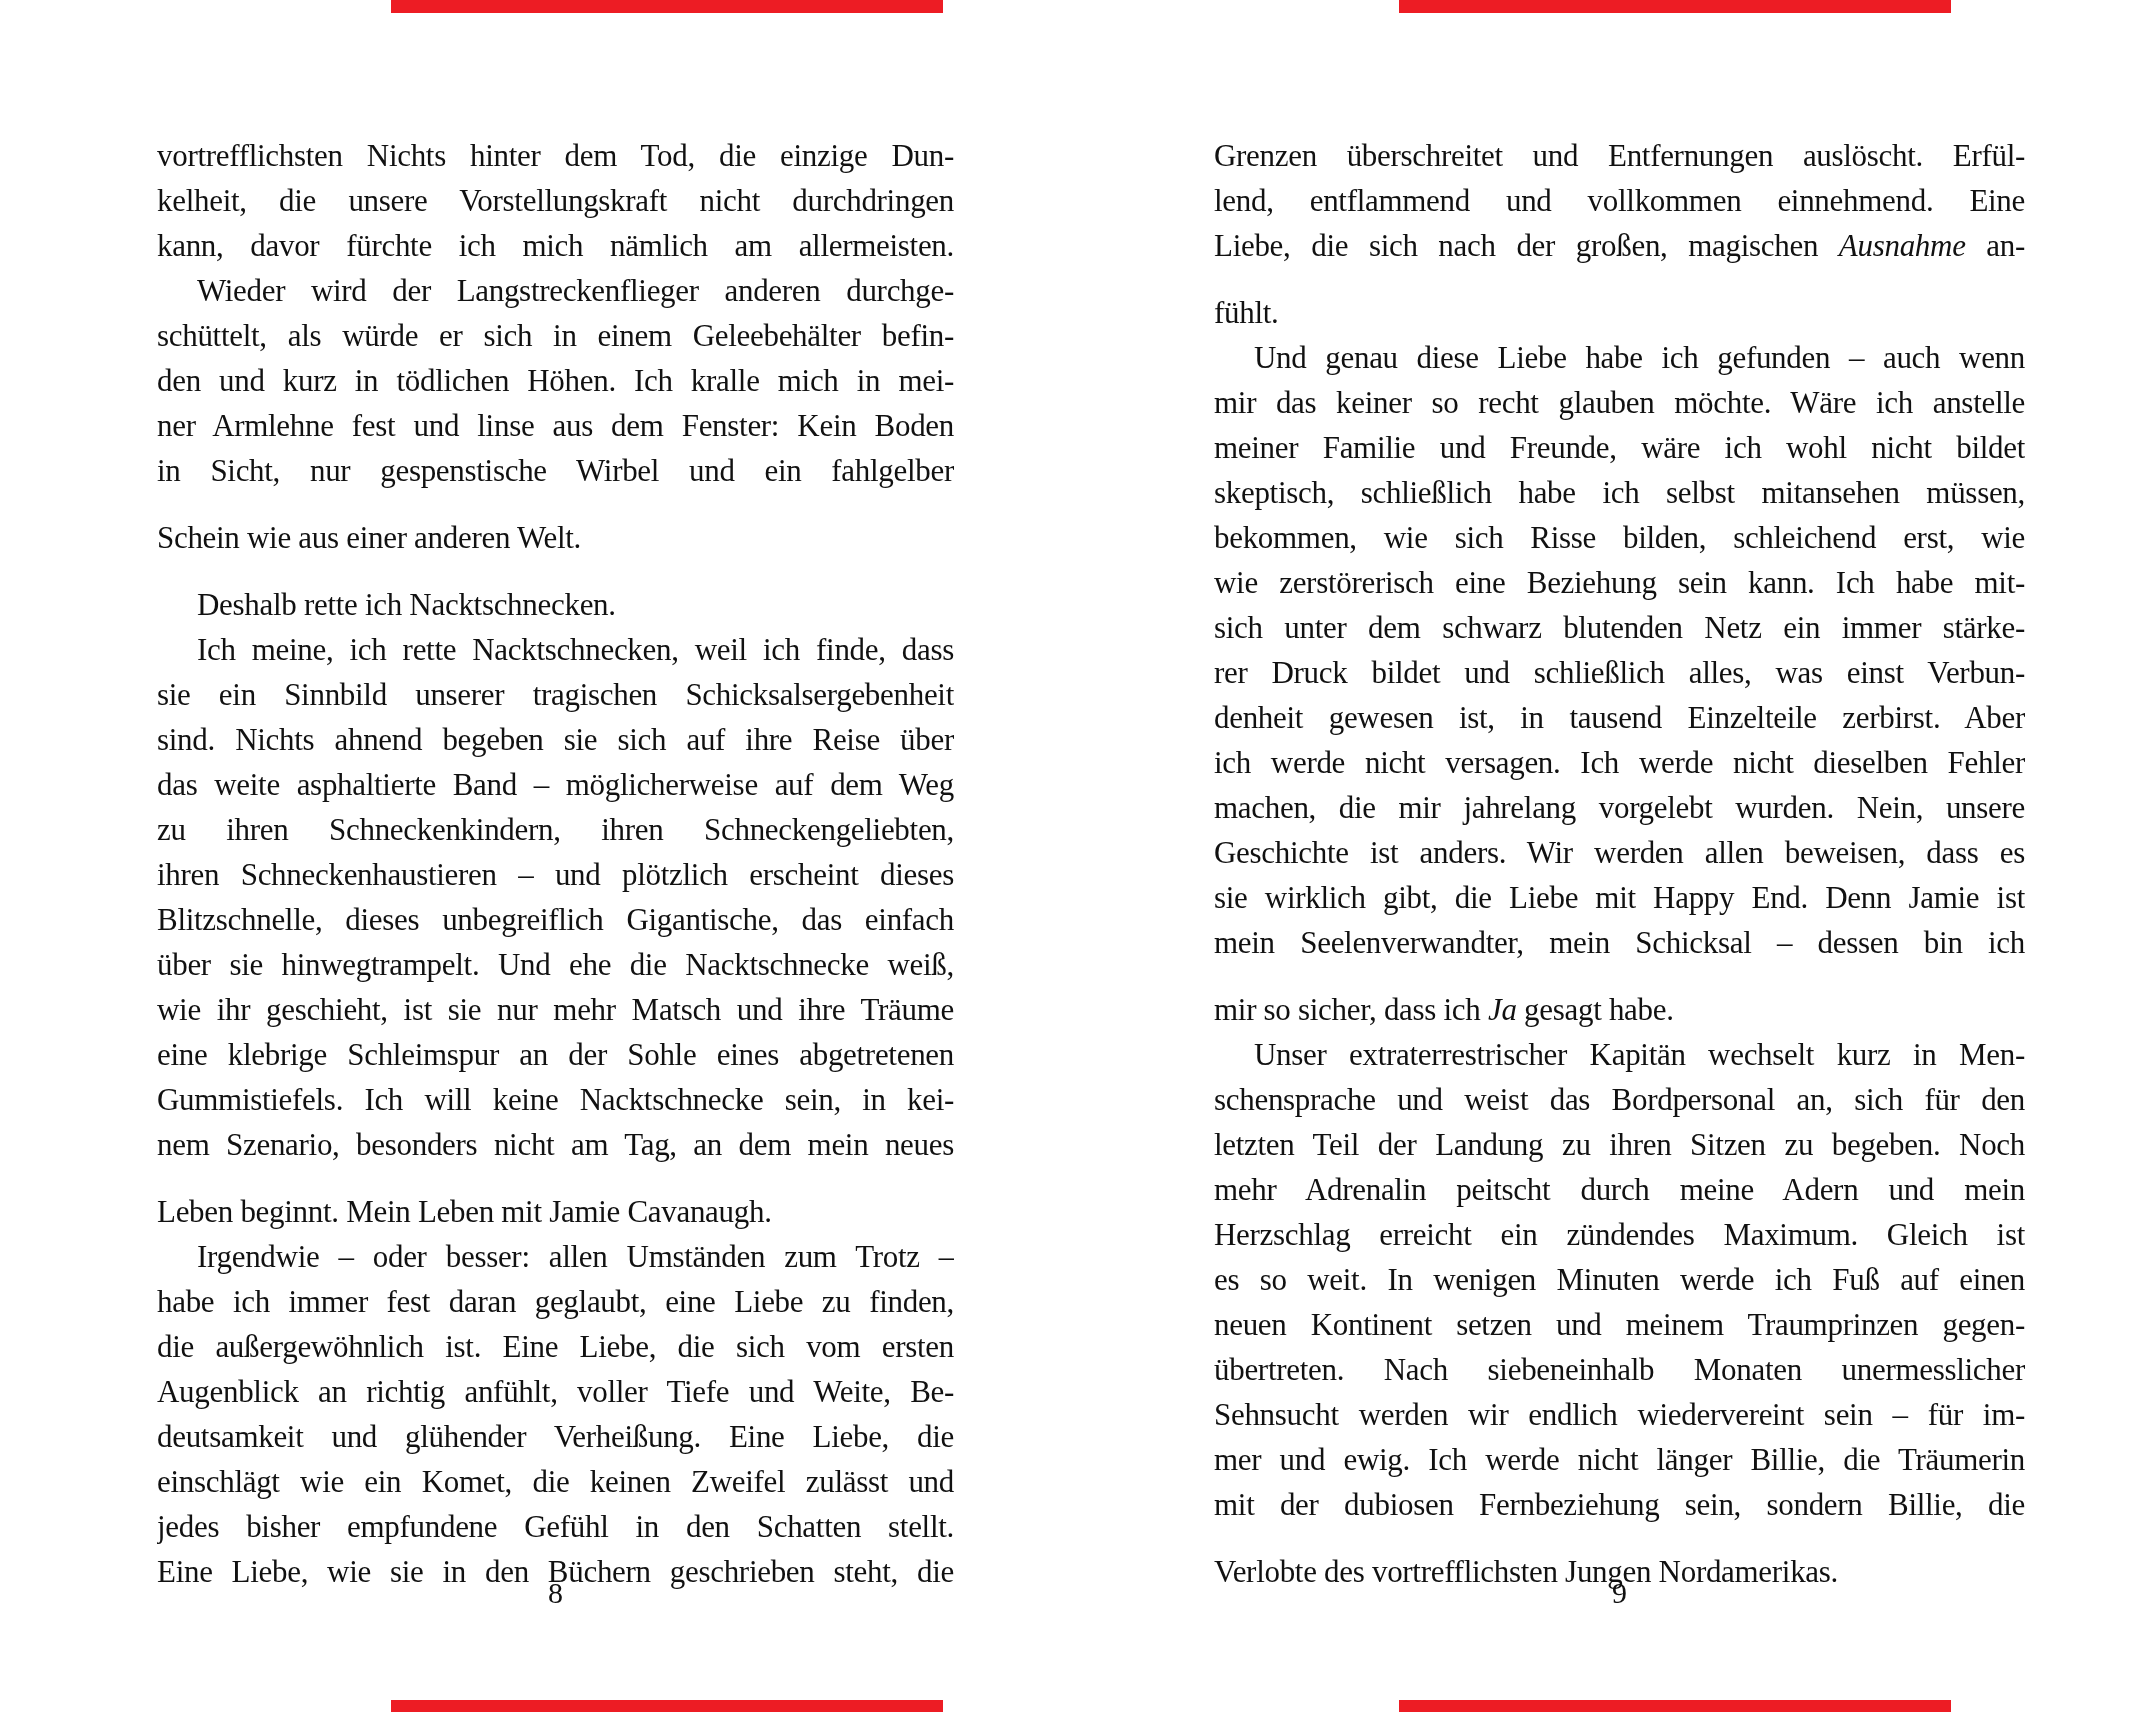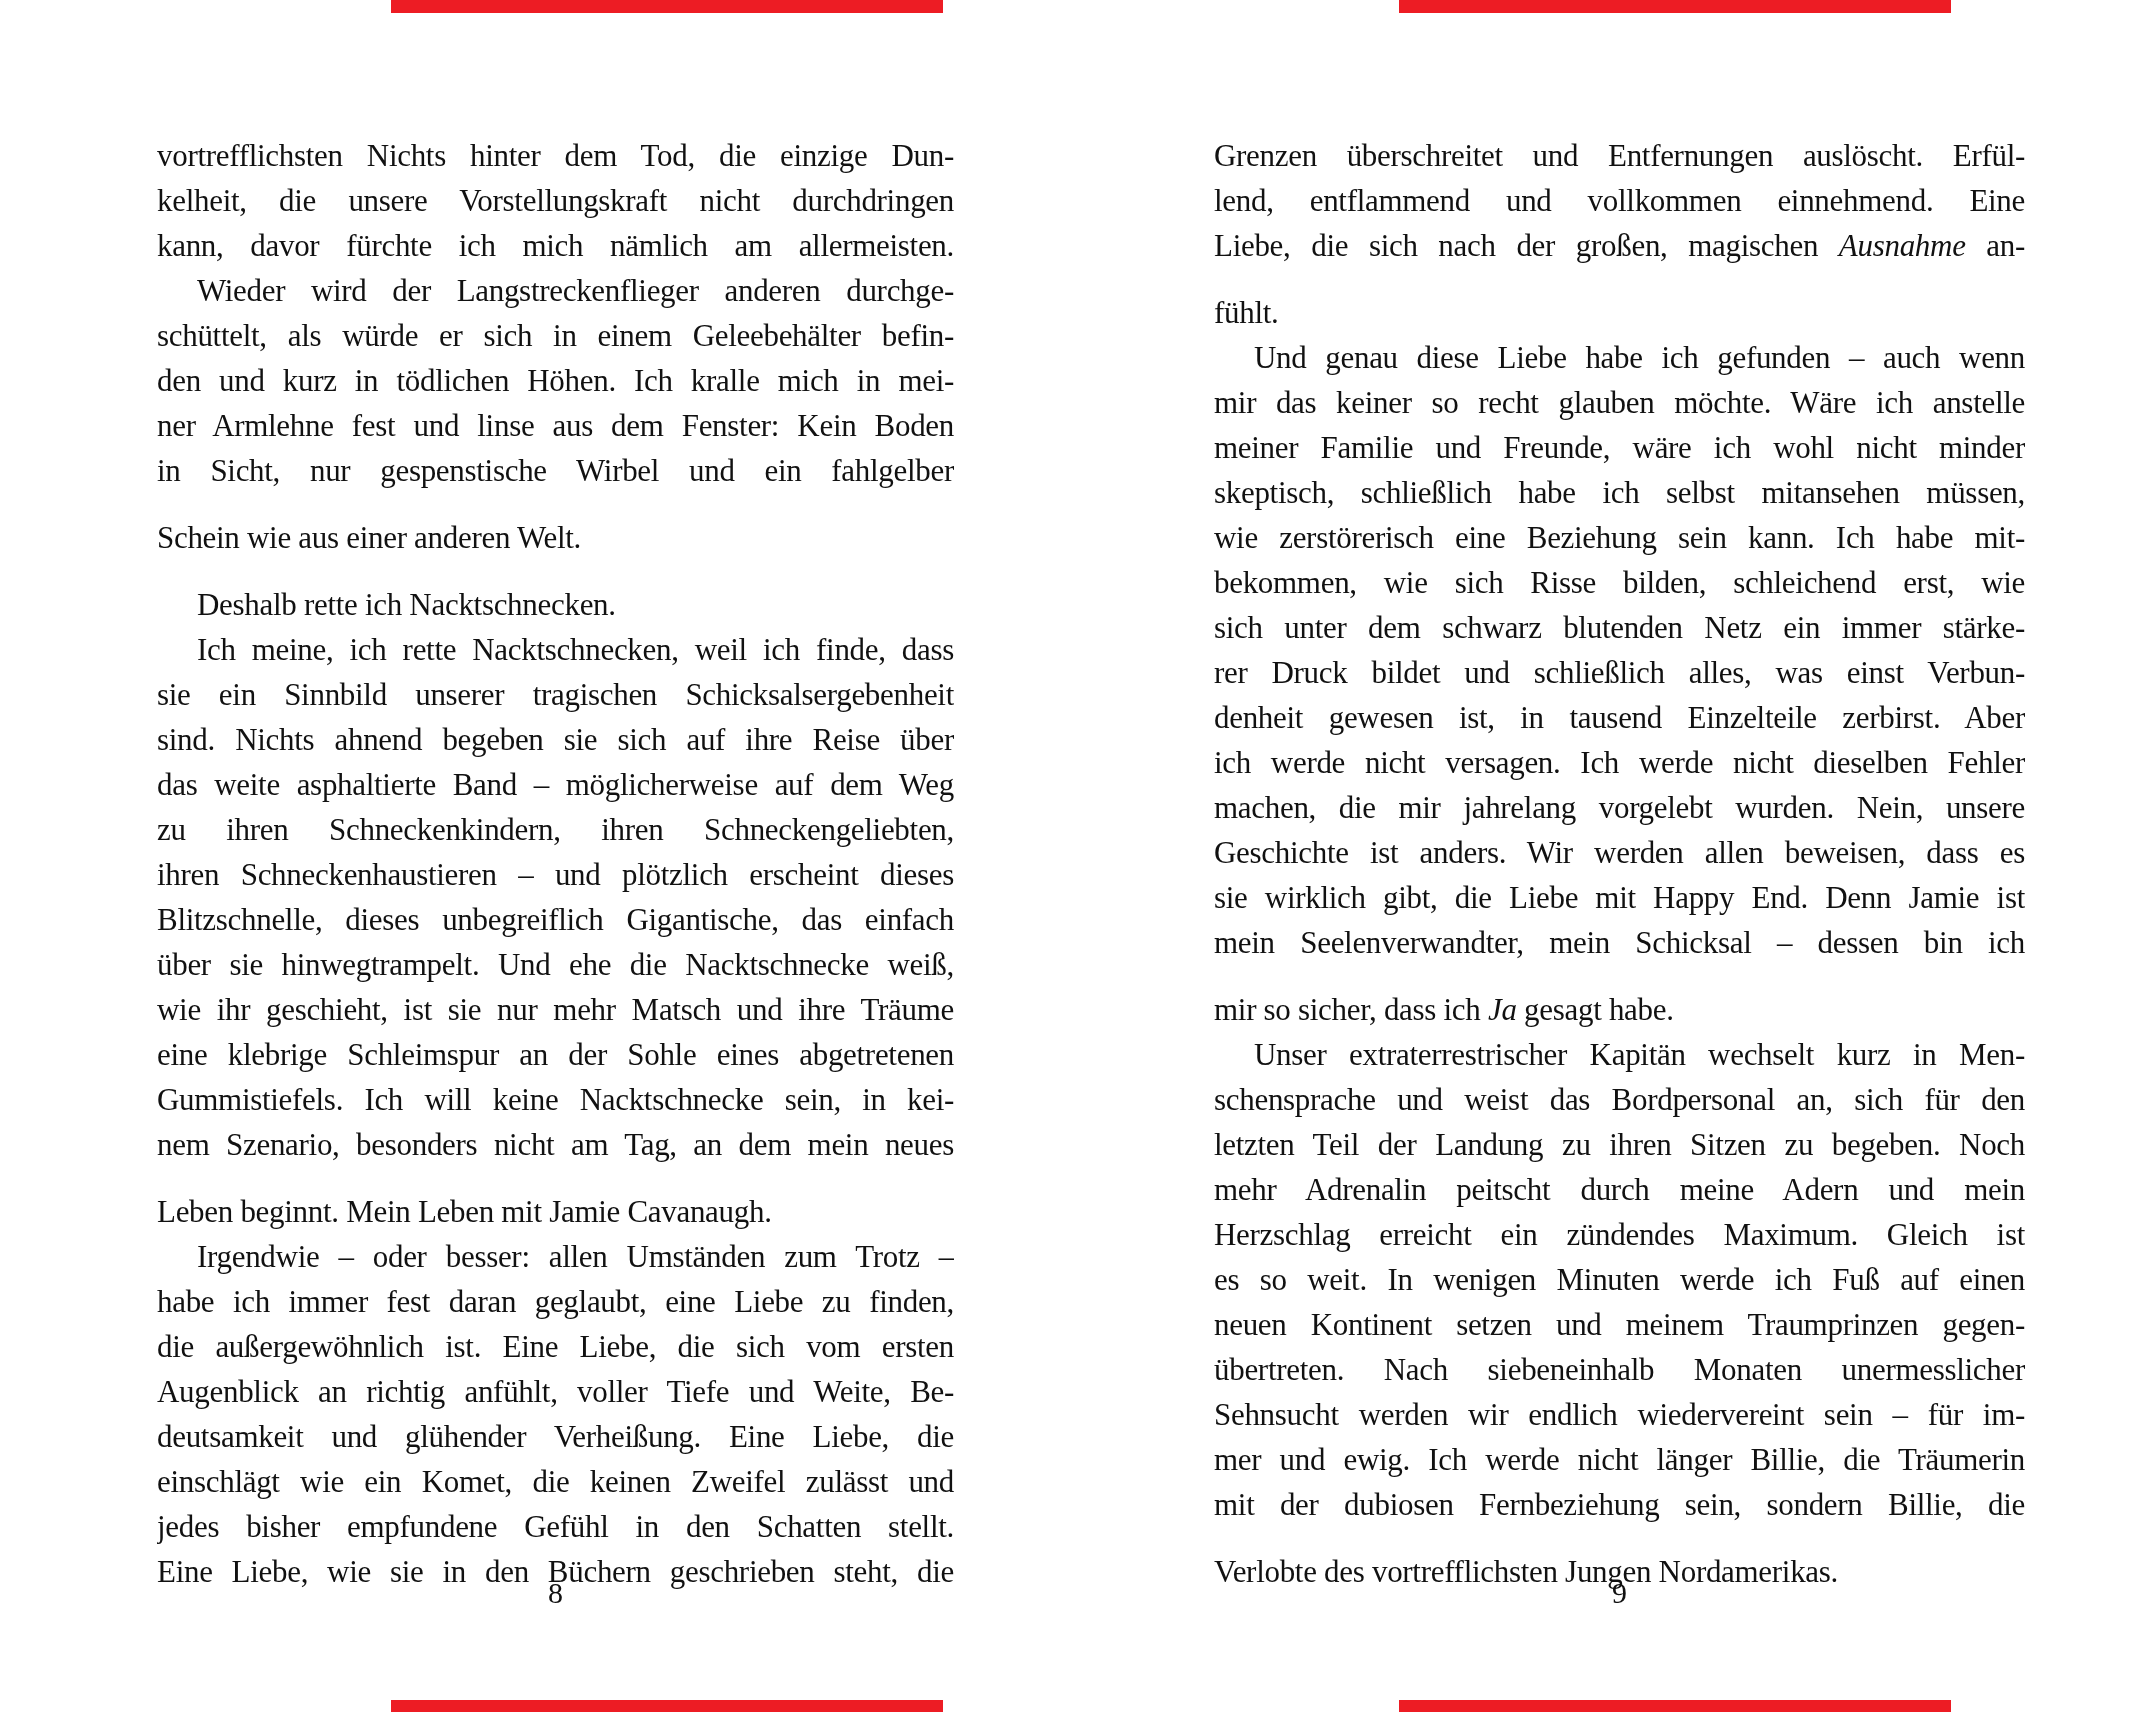--- a/index.html
+++ b/index.html
@@ -94,24 +94,24 @@
   </div>
 
   <div class="page">
     <div class="text-block tb-right" id="right-lines">
         <div class="line"><span>Grenzen überschreitet und Entfernungen auslöscht. Erfül-</span></div>
         <div class="line"><span>lend, entflammend und vollkommen einnehmend. Eine</span></div>
         <div class="line"><span>Liebe, die sich nach der großen, magischen </span><span class="it">Ausnahme</span><span> an-</span></div>
         <div class="line plast"><span>fühlt.</span></div>
         <div class="line indent"><span>Und genau diese Liebe habe ich gefunden – auch wenn</span></div>
         <div class="line"><span>mir das keiner so recht glauben möchte. Wäre ich anstelle</span></div>
-        <div class="line"><span>meiner Familie und Freunde, wäre ich wohl nicht minder</span></div>
+        <div class="line"><span>meiner Familie und Freunde, wäre ich wohl nicht bildet</span></div>
         <div class="line"><span>skeptisch, schließlich habe ich selbst mitansehen müssen,</span></div>
+        <div class="line"><span>bekommen, wie sich Risse bilden, schleichend erst, wie</span></div>
         <div class="line"><span>wie zerstörerisch eine Beziehung sein kann. Ich habe mit-</span></div>
-        <div class="line"><span>bekommen, wie sich Risse bilden, schleichend erst, wie</span></div>
         <div class="line"><span>sich unter dem schwarz blutenden Netz ein immer stärke-</span></div>
         <div class="line"><span>rer Druck bildet und schließlich alles, was einst Verbun-</span></div>
         <div class="line"><span>denheit gewesen ist, in tausend Einzelteile zerbirst. Aber</span></div>
         <div class="line"><span>ich werde nicht versagen. Ich werde nicht dieselben Fehler</span></div>
         <div class="line"><span>machen, die mir jahrelang vorgelebt wurden. Nein, unsere</span></div>
         <div class="line"><span>Geschichte ist anders. Wir werden allen beweisen, dass es</span></div>
         <div class="line"><span>sie wirklich gibt, die Liebe mit Happy End. Denn Jamie ist</span></div>
         <div class="line"><span>mein Seelenverwandter, mein Schicksal – dessen bin ich</span></div>
         <div class="line plast"><span>mir so sicher, dass ich </span><span class="it">Ja</span><span> gesagt habe.</span></div>
         <div class="line indent"><span>Unser extraterrestrischer Kapitän wechselt kurz in Men-</span></div>

